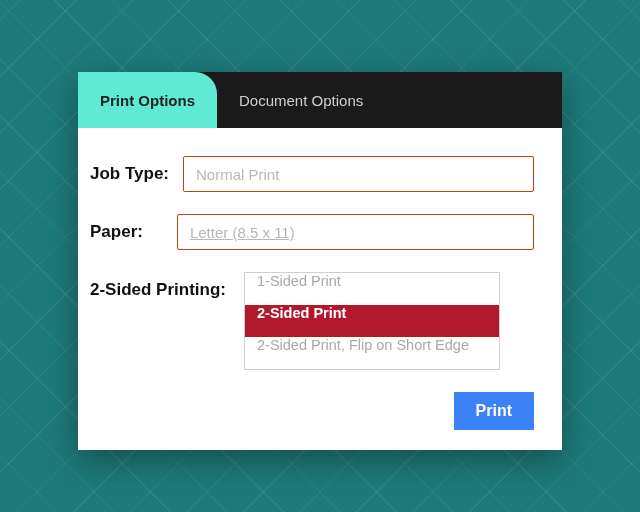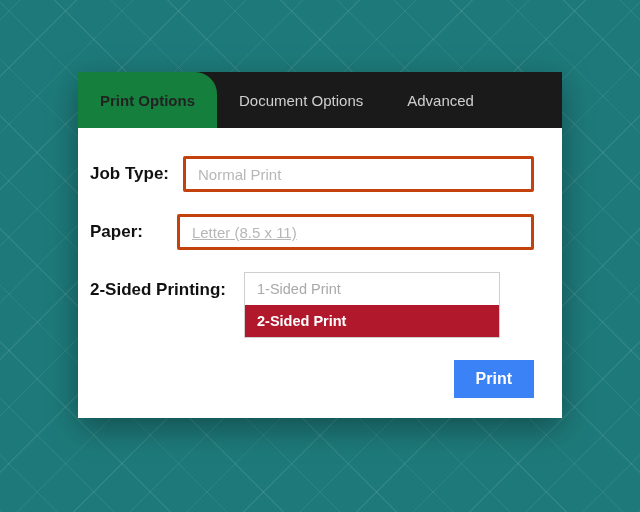--- a/index.html
+++ b/index.html
@@ -30,21 +30,21 @@
       align-items: center;
       justify-content: center;
       padding: 0 22px;
       color: #cfcfcf;
       font-size: 15px;
       font-weight: 500;
       cursor: pointer;
       white-space: nowrap;
     }
     .tab.active {
-      background: #15803d;
+      background: #5eead4;
       color: #222;
       font-weight: 600;
       border-top-right-radius: 22px;
     }
     .panel {
       padding: 28px 28px 20px 12px;
     }
     .row {
       display: flex;
       align-items: center;
@@ -54,21 +54,21 @@
     .label {
       font-size: 17px;
       font-weight: 700;
       color: #111;
       margin-right: 10px;
       white-space: nowrap;
     }
     .field {
       flex: 1;
       height: 36px;
-      border: 3px solid #c2410c;
+      border: 1px solid #c2410c;
       border-radius: 2px;
       display: flex;
       align-items: center;
       padding: 0 12px;
       color: #b7b7b7;
       font-size: 15px;
       background: #fff;
       cursor: pointer;
     }
     .field-job { margin-left: 4px; }
@@ -79,21 +79,21 @@
     }
     .dropdown {
       width: 256px;
       margin-left: 8px;
       border: 1px solid #cfcfcf;
       background: #fff;
     }
     .dropdown-option {
       height: 32px;
       display: flex;
-      align-items: center;
+      align-items: flex-start;
       padding: 0 12px;
       font-size: 14.5px;
       color: #a9a9a9;
       cursor: pointer;
       white-space: nowrap;
     }
     .dropdown-option.selected {
       background: #b2182b;
       color: #fff;
       font-weight: 600;
@@ -118,23 +118,20 @@
 
 <div class="dialog">
 
   <div class="tabs">
     <div class="tab active">
       <span>Print Options</span>
     </div>
     <div class="tab">
       <span>Document Options</span>
     </div>
-    <div class="tab">
-      <span>Advanced</span>
-    </div>
   </div>
 
   <div class="panel">
 
     <div class="row">
       <span class="label">Job Type:</span>
       <div class="field field-job">
         <span>Normal Print</span>
       </div>
     </div>
@@ -150,20 +147,23 @@
       <div class="sided-label-wrap">
         <span class="label">2-Sided Printing:</span>
       </div>
       <div class="dropdown">
         <div class="dropdown-option">
           <span>1-Sided Print</span>
         </div>
         <div class="dropdown-option selected">
           <span>2-Sided Print</span>
         </div>
+        <div class="dropdown-option">
+          <span>2-Sided Print, Flip on Short Edge</span>
+        </div>
       </div>
     </div>
 
     <div class="footer">
       <button class="print-btn">
         <span>Print</span>
       </button>
     </div>
 
   </div>

